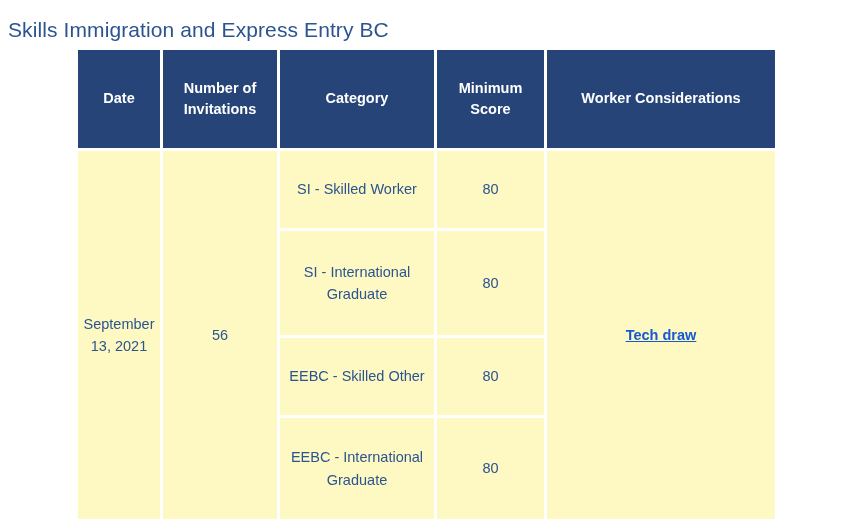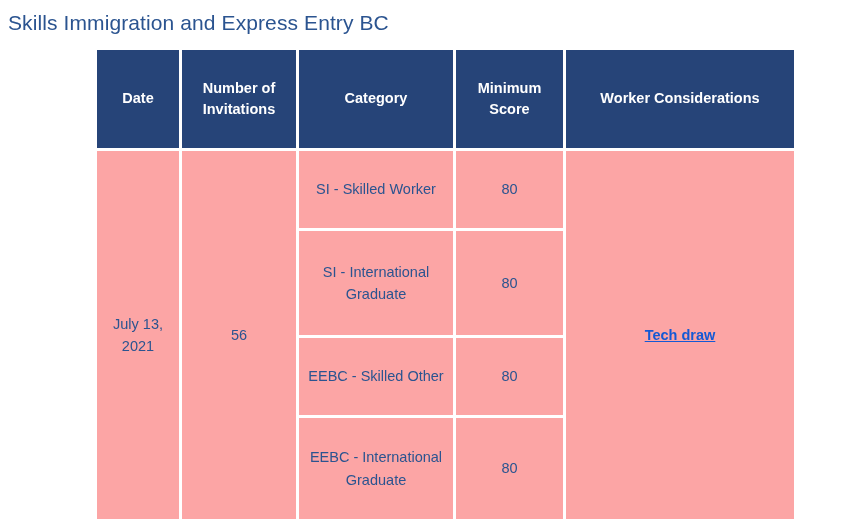--- a/index.html
+++ b/index.html
@@ -10,34 +10,33 @@
     width: 842px;
     height: 528px;
     overflow: hidden;
     background: #ffffff;
     font-family: "Liberation Sans", sans-serif;
   }
 
   .page-title {
     position: absolute;
     left: 8px;
-    top: 11px;
+    top: 18px;
     font-size: 21px;
     font-weight: 400;
     color: #2b5490;
     letter-spacing: 0.1px;
     white-space: nowrap;
   }
 
   .table-wrap {
     position: absolute;
     left: 78px;
     top: 50px;
     width: 697px;
-    margin-left: 19px;
   }
 
   table.draw-table {
     border-collapse: separate;
     border-spacing: 3px 3px;
     margin: -3px;
     width: 703px;
     table-layout: fixed;
   }
 
@@ -48,21 +47,21 @@
     font-weight: bold;
     text-align: center;
     vertical-align: middle;
     padding: 6px 4px;
     height: 98px;
     box-sizing: border-box;
     line-height: 1.45;
   }
 
   table.draw-table td {
-    background: #fca5a5;
+    background: #fef9c3;
     color: #2b5490;
     font-size: 14.5px;
     font-weight: 400;
     text-align: center;
     vertical-align: middle;
     padding: 6px 4px;
     line-height: 1.55;
     box-sizing: border-box;
   }
 
@@ -103,21 +102,21 @@
       <tr>
         <th>Date</th>
         <th>Number of Invitations</th>
         <th>Category</th>
         <th>Minimum Score</th>
         <th>Worker Considerations</th>
       </tr>
     </thead>
     <tbody>
       <tr>
-        <td class="cell-date" rowspan="4">July 13, 2021</td>
+        <td class="cell-date" rowspan="4">September 13, 2021</td>
         <td class="cell-invitations" rowspan="4">56</td>
         <td class="cat-cell">SI - Skilled Worker</td>
         <td class="cat-cell">80</td>
         <td class="cell-other" rowspan="4">
           <a class="link" href="#">Tech draw</a>
         </td>
       </tr>
       <tr>
         <td class="cat-cell-tall">SI - International Graduate</td>
         <td class="cat-cell-tall">80</td>

